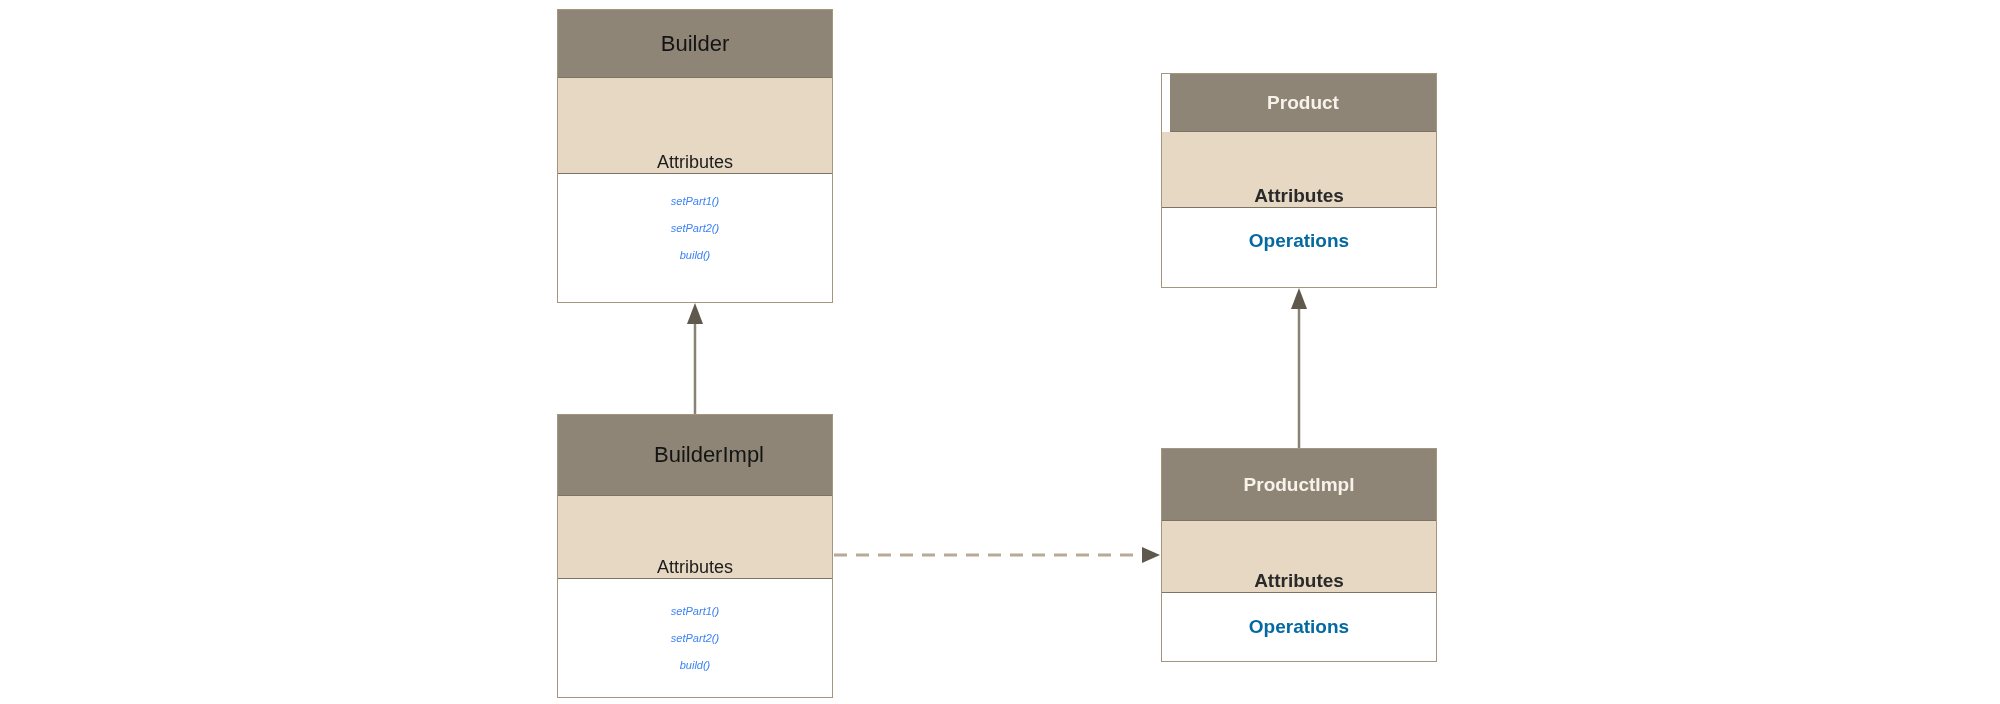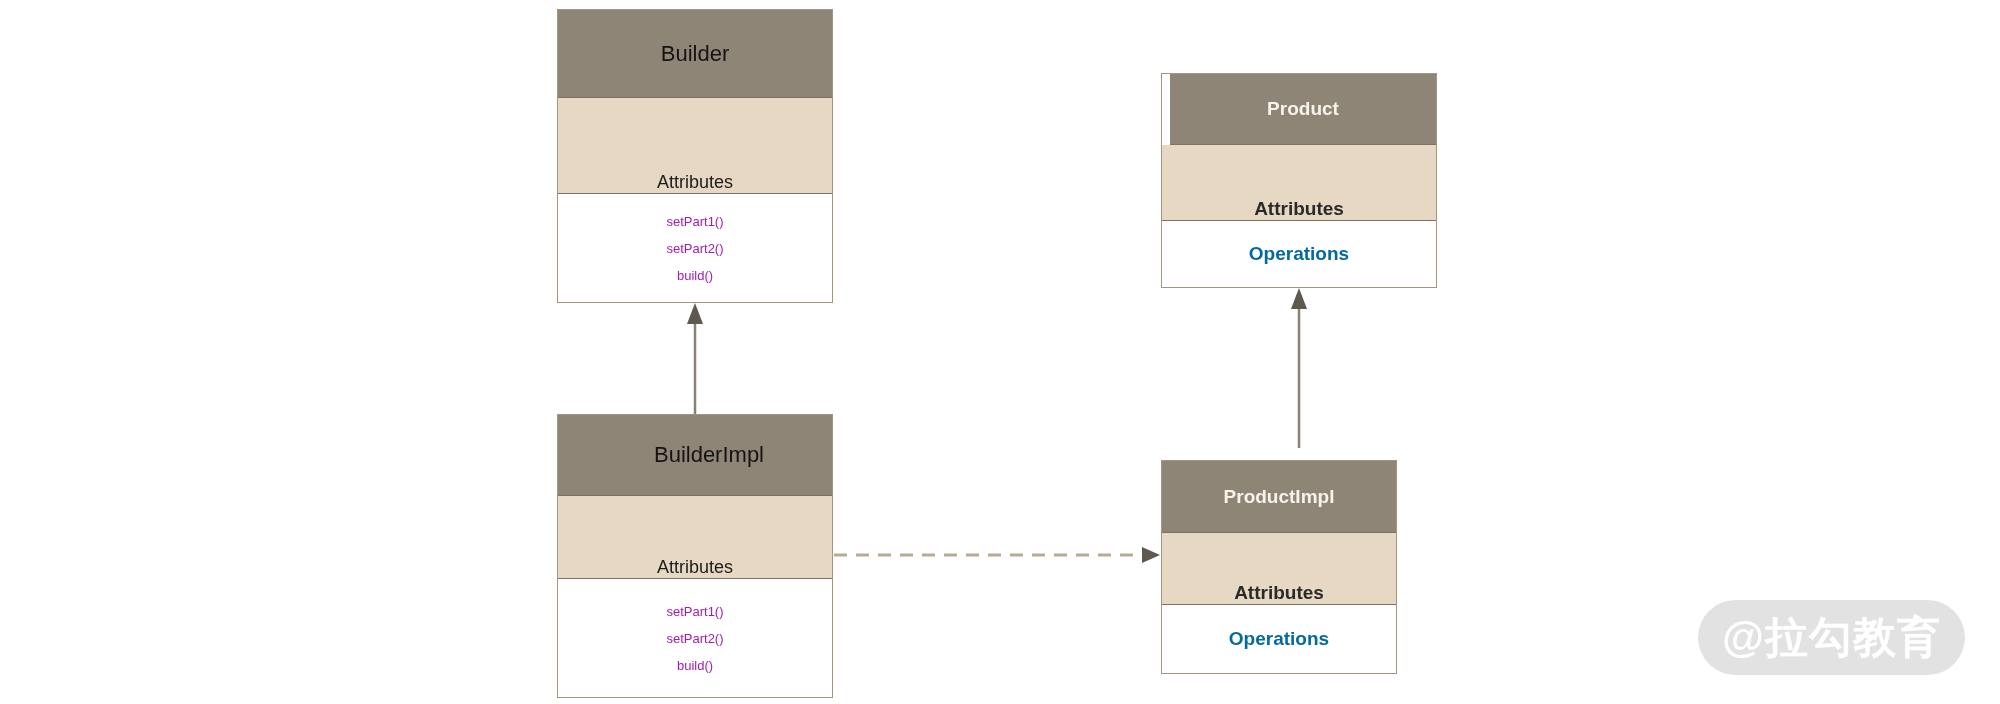--- a/index.html
+++ b/index.html
@@ -38,43 +38,43 @@
     border-bottom: 1px solid var(--section-divider, #7c7366);
     align-items: flex-end;
   }
   .box-ops {
     background: var(--operations-bg, #ffffff);
     flex-direction: column;
   }
   
   .style-left .box-header { color: var(--header-text-dark, #141414); font-size: 22px; font-weight: 400; }
   .style-left .box-attrs  { color: #1c1c1c; font-size: 18px; font-weight: 400; }
-  .style-left .box-ops    { color: #a21caf; font-size: 13px; font-weight: 400; line-height: 27px; }
+  .style-left .box-ops    { color: #3b82f6; font-size: 11px; font-weight: 400; line-height: 27px; font-style: italic; }
   
   .style-right .box-header { color: var(--header-text-light, #f8f3ea); font-size: 19px; font-weight: 600; }
   .style-right .box-attrs  { color: #2a2a2a; font-size: 19px; font-weight: 600; }
   .style-right .box-ops    { color: #0369a1; font-size: 19px; font-weight: 600; }
 
   
   .box-builder      { left: 557px;  top: 9px;   width: 276px; height: 294px; }
-  .box-builder      .box-header { height: 88px; }
+  .box-builder      .box-header { height: 68px; }
   .box-builder      .box-attrs  { height: 96px; }
   .box-builder      .box-ops    { height: 108px; }
 
   .box-builder-impl { left: 557px;  top: 414px; width: 276px; height: 284px; }
   .box-builder-impl .box-header { height: 81px; padding-left: 28px; }
   .box-builder-impl .box-attrs  { height: 83px; }
   .box-builder-impl .box-ops    { height: 118px; }
 
   .box-product      { left: 1161px; top: 73px;  width: 276px; height: 215px; }
-  .box-product      .box-header { height: 71px; margin-left: 8px; }
+  .box-product      .box-header { height: 58px; margin-left: 8px; }
   .box-product      .box-attrs  { height: 76px; }
   .box-product      .box-ops    { height: 66px; }
 
-  .box-product-impl { left: 1161px; top: 448px; width: 236px; height: 214px; margin-top: 12px; }
+  .box-product-impl { left: 1161px; top: 448px; width: 276px; height: 214px; }
   .box-product-impl .box-header { height: 72px; }
   .box-product-impl .box-attrs  { height: 72px; }
   .box-product-impl .box-ops    { height: 68px; }
 
   
   .arrows {
     position: absolute;
     left: 0; top: 0;
     pointer-events: none;
   }
@@ -178,17 +178,14 @@
       <line class="arrow-stem" x1="1299" y1="448" x2="1299" y2="306"></line>
       <polygon class="arrow-head" points="1299,288 1291,309 1307,309"></polygon>
     </g>
 
     <g>
       <line class="arrow-stem dashed" x1="834" y1="555" x2="1146" y2="555"></line>
       <polygon class="arrow-head" points="1160,555 1142,547 1142,563"></polygon>
     </g>
   </svg>
 
-  <div class="watermark">
-    <span>@拉勾教育</span>
-  </div>
 
 </div>
 
 </body></html>

